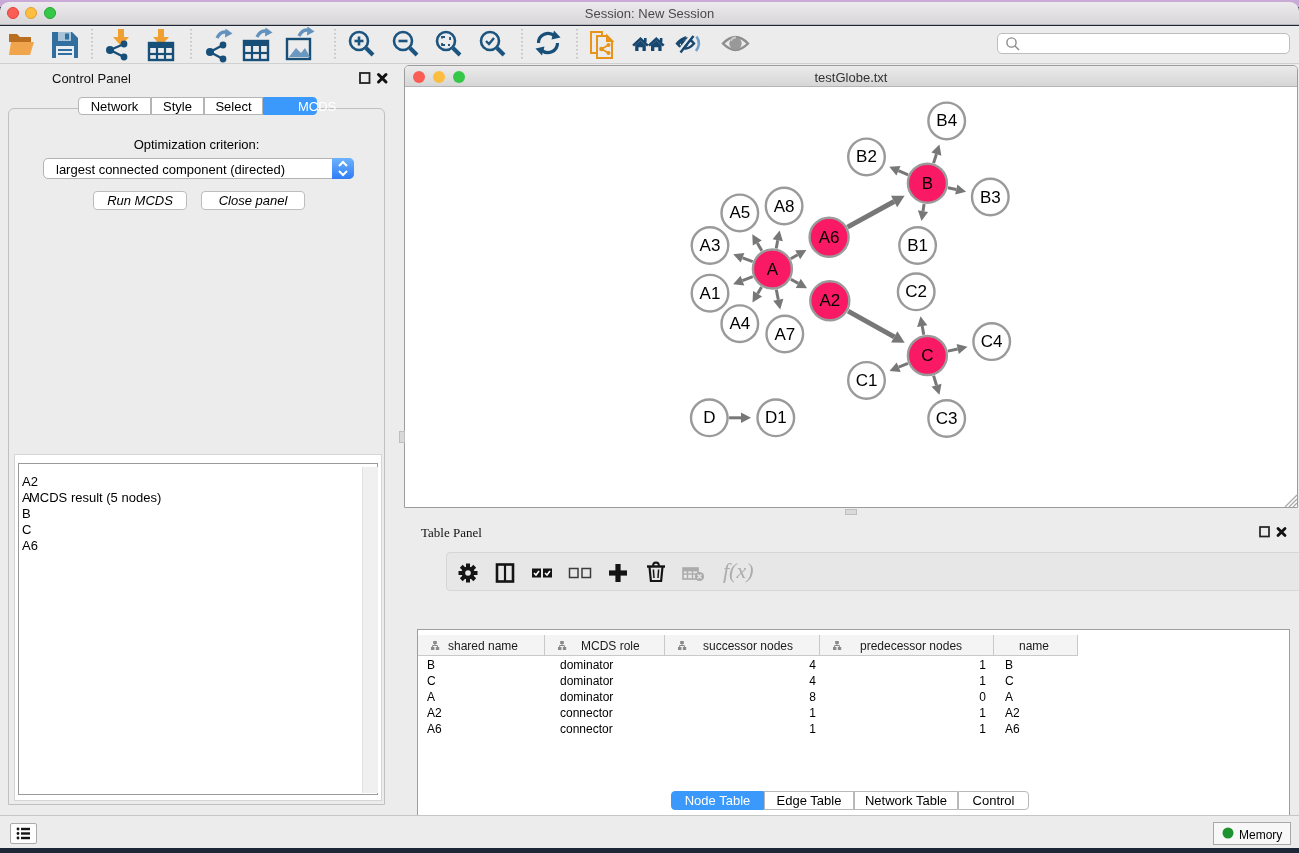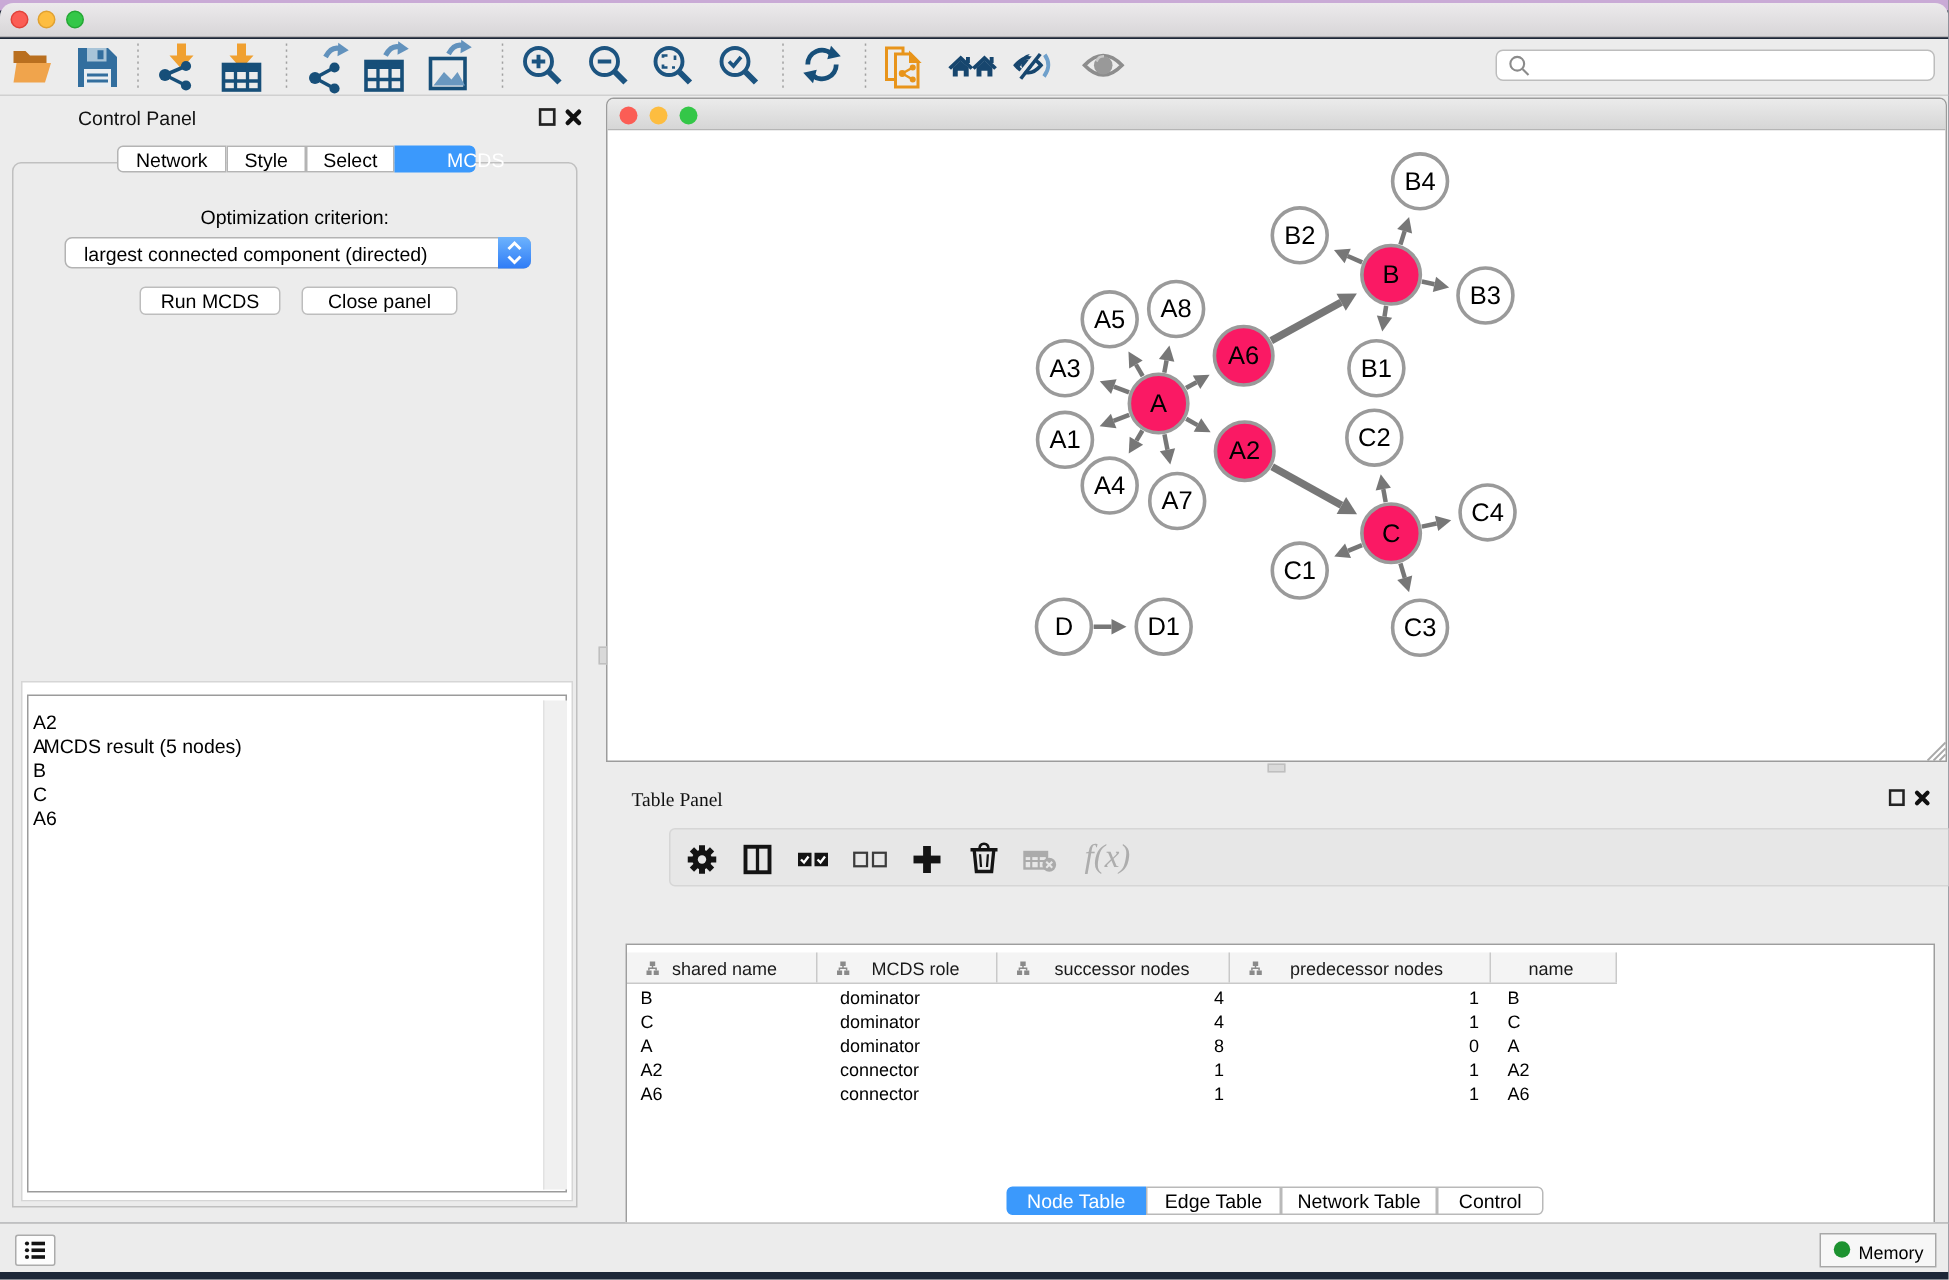--- a/index.html
+++ b/index.html
@@ -23,21 +23,21 @@
   .tab { position:absolute; top:0; height:18px; line-height:17px; text-align:center;
      background:#fff; border:1px solid #b4b4b4; color:#000; }
   .tab.sel { background:#3b99fc; border-color:#3b99fc; color:#fff; }
   .cp-box { left:8px; top:108px; width:377px; height:697px; background:#ececec; border:1px solid #c0c0c0; border-radius:6px 6px 0 0; }
   .opt-label { left:0px; top:137px; width:393px; text-align:center; font-size:13px; color:#000; }
   .dropdown { left:43px; top:158px; width:311px; height:21px; background:#fff; border:1px solid #b3b3b3; border-radius:5px; }
   .dd-text { position:absolute; left:12px; top:3px; font-size:13px; color:#000; }
   .dd-step { position:absolute; right:-1px; top:-1px; width:22px; height:21px; border-radius:0 5px 5px 0;
     background:linear-gradient(#6db3fd,#2f7cf6); }
   .btn { position:absolute; height:19px; background:#fff; border:1px solid #bdbdbd; border-radius:4px;
-    font-size:13px; text-align:center; line-height:17px; color:#000; }
+    font-size:13px; text-align:center; line-height:17px; color:#000;font-style:italic; }
   .result-wrap { left:14px; top:454px; width:368px; height:347px; background:#fff; border:1px solid #d6d6d6; }
   .fieldset { position:absolute; left:3px; top:8px; width:360px; height:332px; border:1px solid #9b9b9b; }
   .legend { position:absolute; left:7px; top:-8px; background:#fff; padding:0 3px; font-size:13px; color:#000;margin-top:34px; }
   .list-item { position:absolute; left:7px; font-size:13px; color:#000; }
   .scrollstrip { position:absolute; right:3px; top:12px; width:16px; height:326px; background:#f0f0f0; border-left:1px solid #e2e2e2; }
   
   .netwin { left:404px; top:65px; width:894px; height:443px; background:#fff; border:1px solid #9c9c9c; border-radius:5px 5px 0 0; }
   .net-titlebar { position:absolute; left:0; top:0; width:100%; height:21px;
     background:linear-gradient(#ebebeb,#d6d6d6); border-bottom:1px solid #b5b5b5; border-radius:4px 4px 0 0; }
   
@@ -53,20 +53,21 @@
   .membtn { left:1213px; top:822px; width:78px; height:23px; background:#f7f7f7; border:1px solid #a8a8a8; }
   .listbtn { left:10px; top:823px; width:27px; height:21px; background:#fdfdfd; border:1px solid #ababab; border-radius:2px; }
 </style>
 </head>
 <body>
 <div class="abs purple"></div>
 <div class="abs titlebar">
   <div class="tl" style="left:7px;background:#fb5d55;border:0.5px solid #e14239;"></div>
   <div class="tl" style="left:25px;background:#fdbd40;border:0.5px solid #e0a131;"></div>
   <div class="tl" style="left:44px;background:#34c748;border:0.5px solid #24a734;"></div>
+  <div class="title-text">Session: New Session</div>
 </div>
 <div class="abs mainbg"></div>
 <div class="abs toolbar" id="toolbar">
 <svg width="1299" height="38" style="position:absolute;left:0;top:0">
 
   <g stroke="#a0a0a0" stroke-width="1" stroke-dasharray="1.5,2.5">
     <line x1="92" y1="3" x2="92" y2="33"></line>
         <line x1="191" y1="3" x2="191" y2="33"></line>
     <line x1="335" y1="3" x2="335" y2="33"></line>
         <line x1="522" y1="3" x2="522" y2="33"></line>
@@ -252,20 +253,21 @@
   <div class="list-item" style="top:67px;">C</div>
   <div class="list-item" style="top:83px;">A6</div>
   <div class="scrollstrip"></div>
 </div>
 
 <div class="abs netwin">
   <div class="net-titlebar">
     <div class="tl" style="left:8px;top:5px;background:#fb5d55;"></div>
     <div class="tl" style="left:28px;top:5px;background:#fdbd40;"></div>
     <div class="tl" style="left:48px;top:5px;background:#34c748;"></div>
+    <div style="position:absolute;width:100%;text-align:center;top:4px;font-size:13px;color:#333;">testGlobe.txt</div>
   </div>
 </div>
 
 <svg width="895" height="421" style="position:absolute;left:404px;top:86px" font-family="'Liberation Sans',sans-serif">
     <line x1="357.8" y1="164.8" x2="353.3" y2="157.0" stroke="#777" stroke-width="3.0"></line>
     <polygon points="348.3,148.3 357.8,154.4 348.8,159.6" fill="#777"></polygon>
     <line x1="372.2" y1="162.4" x2="373.7" y2="154.2" stroke="#777" stroke-width="3.0"></line>
     <polygon points="375.6,144.4 378.9,155.2 368.6,153.3" fill="#777"></polygon>
     <line x1="348.7" y1="175.6" x2="338.6" y2="171.8" stroke="#777" stroke-width="3.0"></line>
     <polygon points="329.2,168.2 340.4,166.9 336.7,176.6" fill="#777"></polygon>

